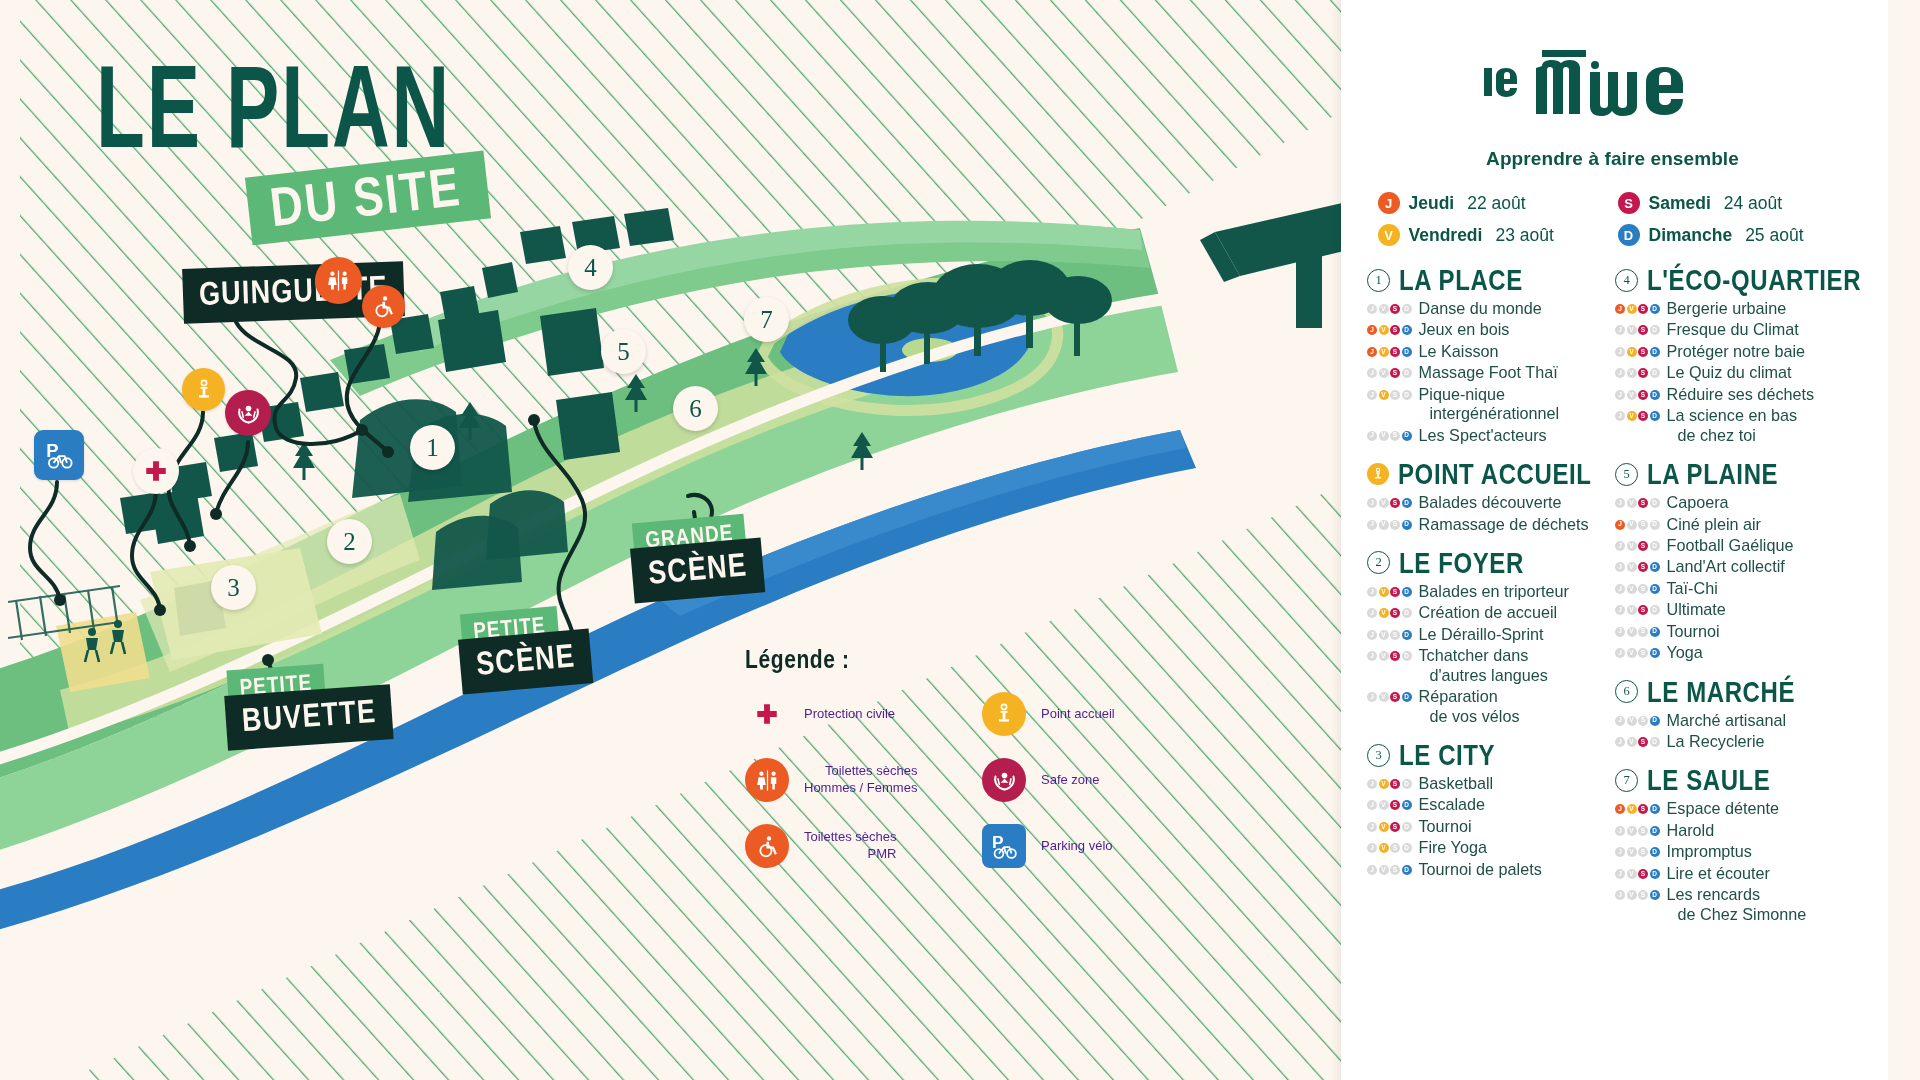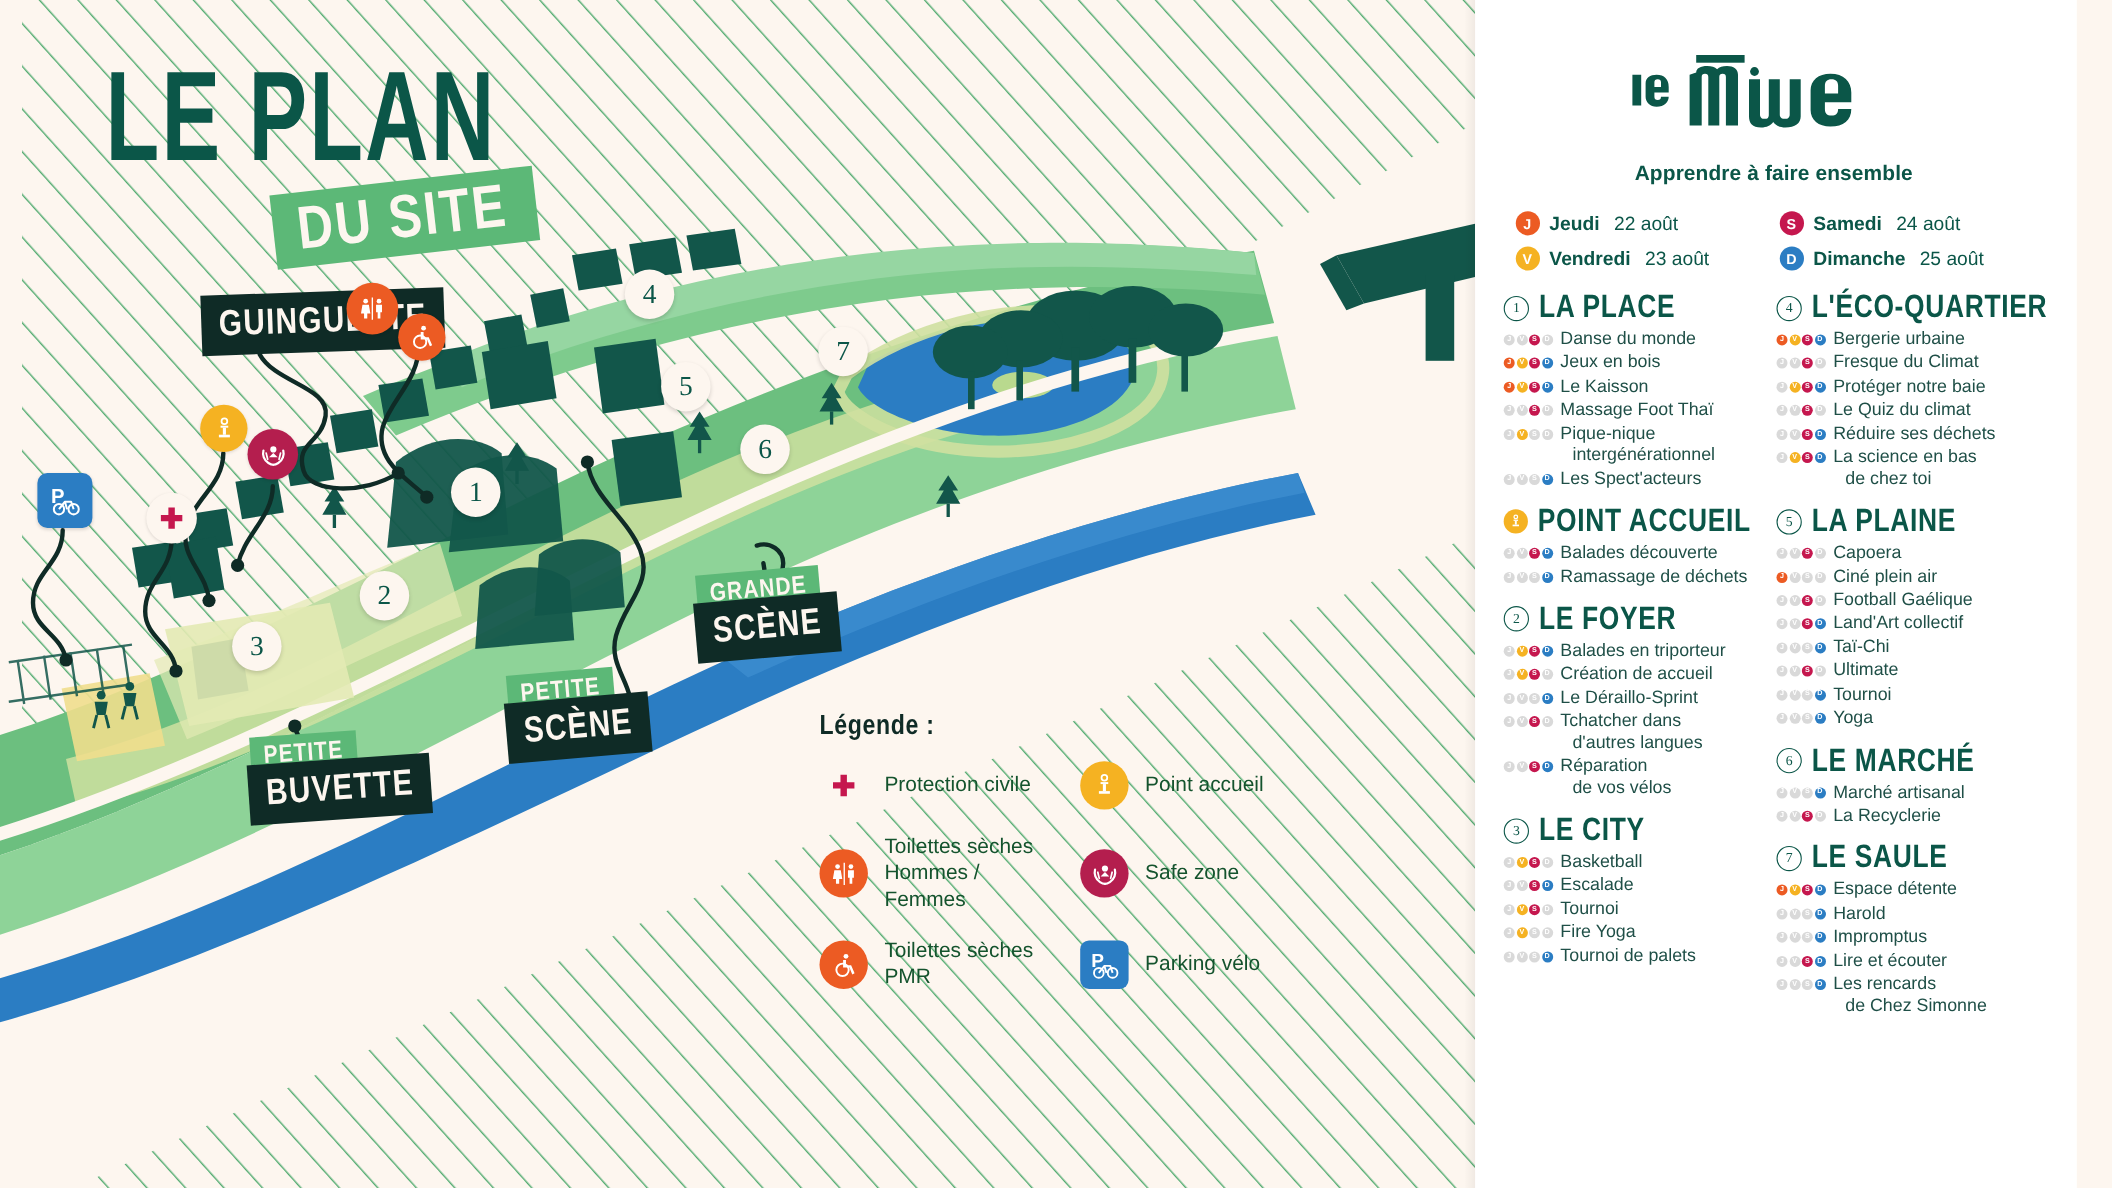--- a/index.html
+++ b/index.html
@@ -86,21 +86,21 @@
     transform: scaleY(1.2); transform-origin: left center; margin-bottom: 20px;
     text-transform: none;
   }
   .legend-grid { display: grid; grid-template-columns: 215px 215px; column-gap: 22px; row-gap: 22px; }
   .legend-item { display: flex; align-items: center; gap: 15px; }
   .legend-ico {
     width: 44px; height: 44px; border-radius: 50%; flex: 0 0 44px;
     display: flex; align-items: center; justify-content: center;
   }
   .legend-ico.sq { border-radius: 8px; }
-  .legend-txt { font-size: 19px; color: #14532d; line-height: 1.28; }
+  .legend-txt { font-size: 13px; color: #4c1d95; line-height: 1.28; text-align: right; }
 
   
   .panel {
     position: relative; width: 547px; height: 1080px; background: #ffffff;
     padding: 28px 30px 0 26px; z-index: 50;
   }
   .panel::before {
     content: ""; position: absolute; left: -10px; top: 0; width: 10px; height: 100%;
     background: linear-gradient(to right, rgba(0,0,0,0), rgba(0,0,0,.05));
   }

